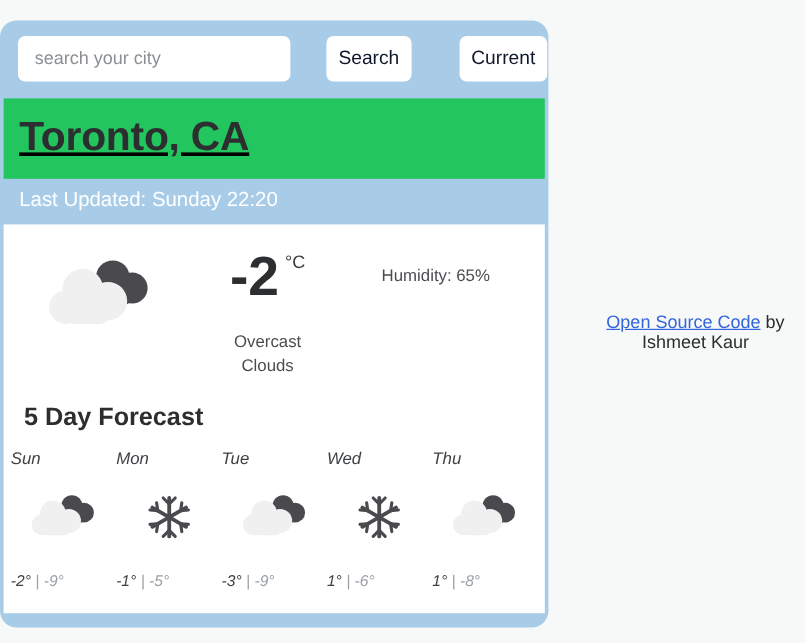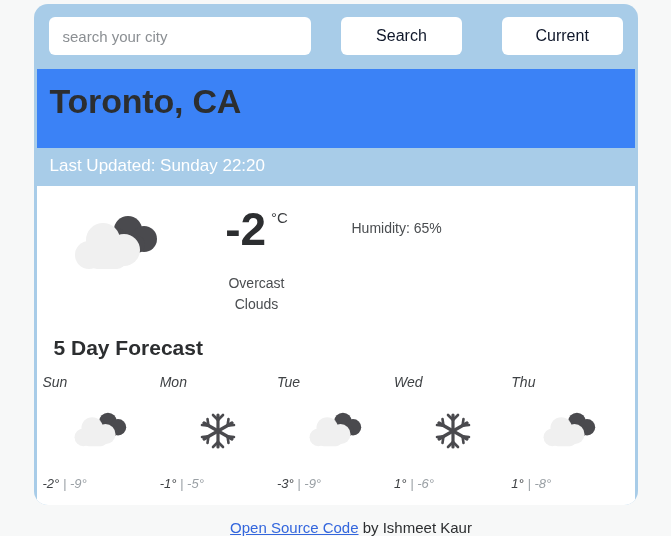--- a/index.html
+++ b/index.html
@@ -9,21 +9,21 @@
     background: #f7f8f8;
     font-family: "Liberation Sans", sans-serif;
     overflow: hidden;
   }
   .page {
     width: 671px;
     height: 536px;
     position: relative;
     background: #f7f8f8;
     display: flex;
-    flex-direction: column;
+    flex-direction: row;
     align-items: center;
     padding-top: 4px;
   }
 
   
   .weather-card {
     width: 604px;
     background: #a8cce8;
     border-radius: 14px;
     padding-bottom: 12px;
@@ -59,23 +59,24 @@
     font-size: 16px;
     color: #0f172a;
     cursor: pointer;
     padding: 0 10px;
   }
   .btn-search { width: 126px; margin-left: 30px; }
   .btn-current { width: 126px; margin-left: 40px; }
 
   
   .city-band {
-    background: #3b82f6;
+    background: #22c55e;
     margin: 0 3px;
-    padding: 14px 13px 28px 13px;
+    padding: 14px 13px 16px 13px;
+    text-decoration: underline;
   }
   .city-title {
     font-size: 34px;
     font-weight: bold;
     color: #2c2e30;
     letter-spacing: -0.2px;
     line-height: 1.1;
   }
 
   

